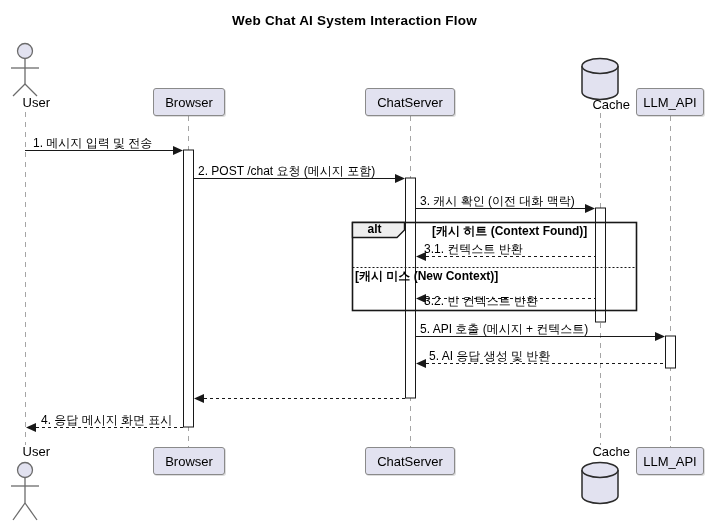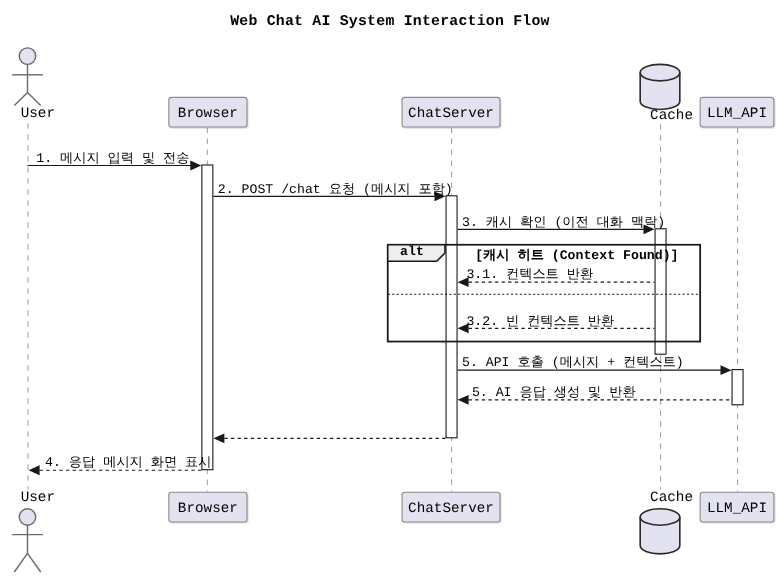--- a/index.html
+++ b/index.html
@@ -1,18 +1,18 @@
 <!DOCTYPE html>
 <html><head>
 <meta charset="utf-8">
 <style>
   html,body { margin:0; padding:0; background:#ffffff; }
   .diagram {
     position:relative; width:709px; height:526px; background:#ffffff;
-    font-family:Liberation Mono, monospace; color:#000; overflow:hidden;
+    font-family:Liberation Sans, sans-serif; color:#000; overflow:hidden;
   }
   .title {
     position:absolute; left:0; top:13px; width:709px; text-align:center;
     font-size:13.5px; font-weight:bold; letter-spacing:0.2px;
   }
   .pbox {
     position:absolute; background:#E2E2F0; border:1px solid #8a8a8a; border-radius:3px;
     display:flex; align-items:center; justify-content:center;
     font-size:13px; box-shadow:1px 1px 0 rgba(120,120,120,0.25); box-sizing:border-box;
   }
@@ -131,21 +131,22 @@
   <div class="plabel" style="left:0; top:444px; width:50px;">User</div>
   <div class="pbox" style="left:153px; top:447px; width:72px; height:28px;">Browser</div>
   <div class="pbox" style="left:365px; top:447px; width:90px; height:28px;">ChatServer</div>
   <div class="plabel" style="left:570px; top:444px; width:60px;">Cache</div>
   <div class="pbox" style="left:636px; top:447px; width:68px; height:28px;">LLM_API</div>
 
   <div class="msg" style="left:33px;  top:135px;">1. 메시지 입력 및 전송</div>
   <div class="msg" style="left:198px; top:163px;">2. POST /chat 요청 (메시지 포함)</div>
   <div class="msg" style="left:420px; top:193px;">3. 캐시 확인 (이전 대화 맥락)</div>
   <div class="msg" style="left:424px; top:241px;">3.1. 컨텍스트 반환</div>
-  <div class="msg" style="left:424px; top:283px;">3.2. 빈 컨텍스트 반환</div>
+  <div class="msg" style="left:424px; top:293px;">3.2. 빈 컨텍스트 반환</div>
   <div class="msg" style="left:420px; top:321px;">5. API 호출 (메시지 + 컨텍스트)</div>
   <div class="msg" style="left:429px; top:348px;">5. AI 응답 생성 및 반환</div>
   <div class="msg" style="left:41px;  top:412px;">4. 응답 메시지 화면 표시</div>
 
   <div class="altop" style="left:352px; top:222px; width:45px;">alt</div>
   <div class="guard" style="left:432px; top:223px;">[캐시 히트 (Context Found)]</div>
+  <div class="guard" style="left:355px; top:268px;">[캐시 미스 (New Context)]</div>
 
 </div>
 
 </body></html>

